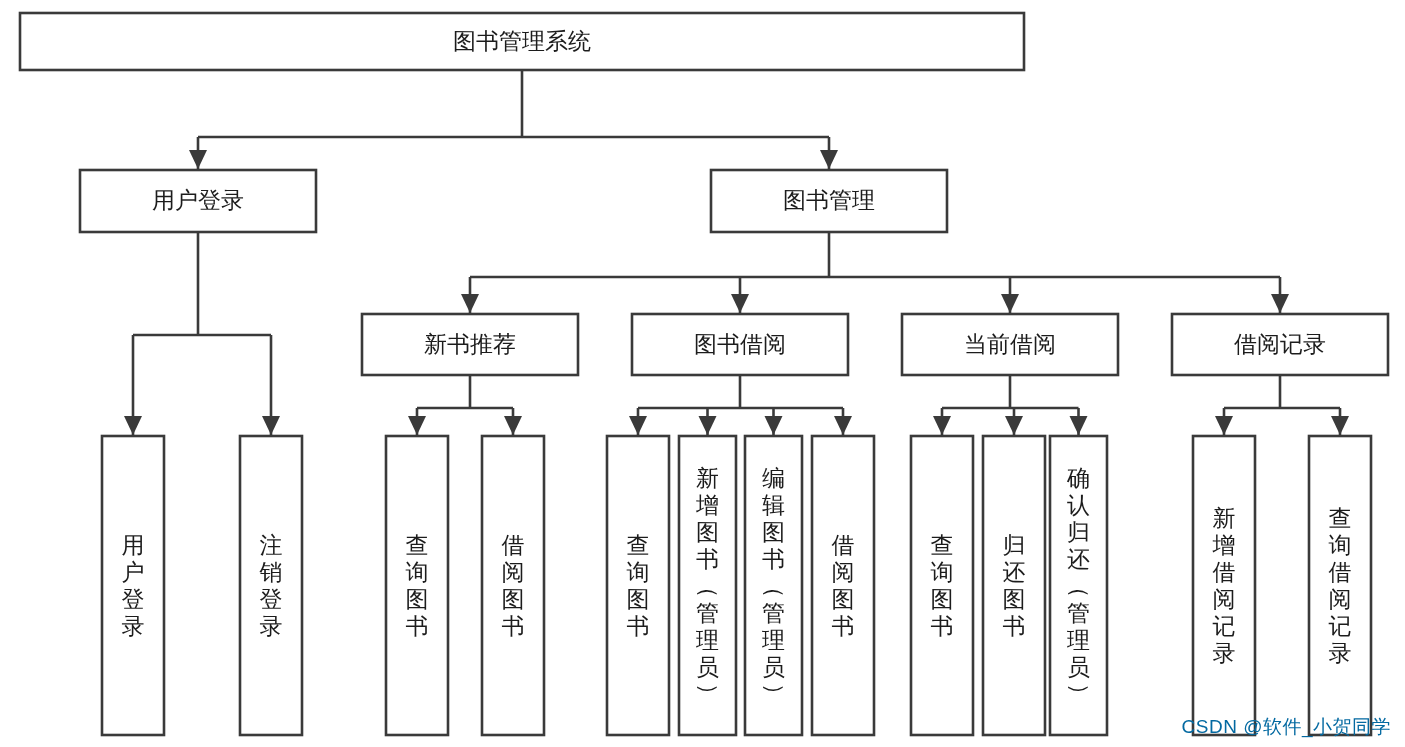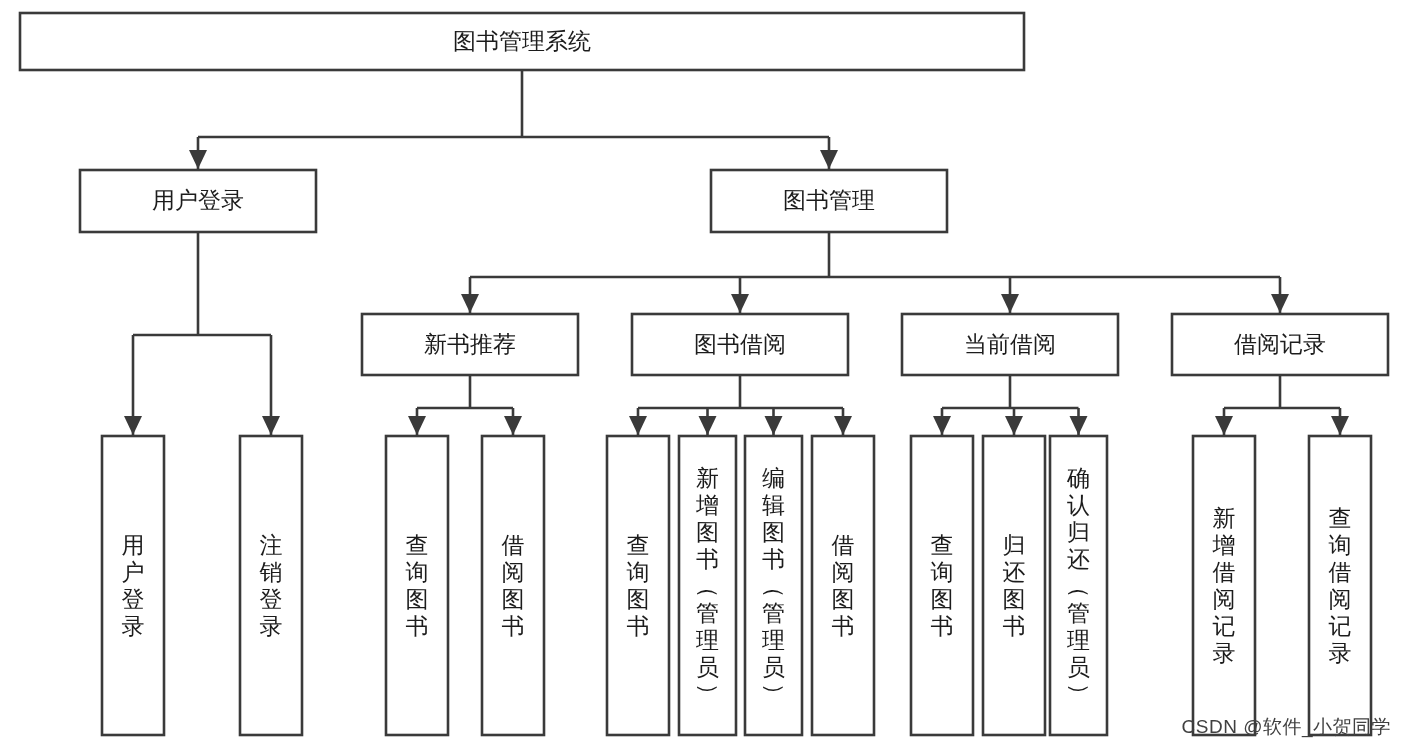--- a/index.html
+++ b/index.html
@@ -50,21 +50,21 @@
     fill: #1c1c1c;
     text-anchor: middle;
     white-space: pre;
   }
   .watermark {
     position: absolute;
     right: 14px;
     bottom: 7px;
     font-family: "Liberation Sans", "DejaVu Sans", sans-serif;
     font-size: 19px;
-    color: #404040;
+    color: #0369a1;
     letter-spacing: 0.5px;
     user-select: none;
     white-space: pre;
   }
 </style>
 </head>
 <body>
 
 <div id="diagram-root">
   <svg id="tree-svg" width="1405" height="747" viewBox="0 0 1405 747" xmlns="http://www.w3.org/2000/svg">

